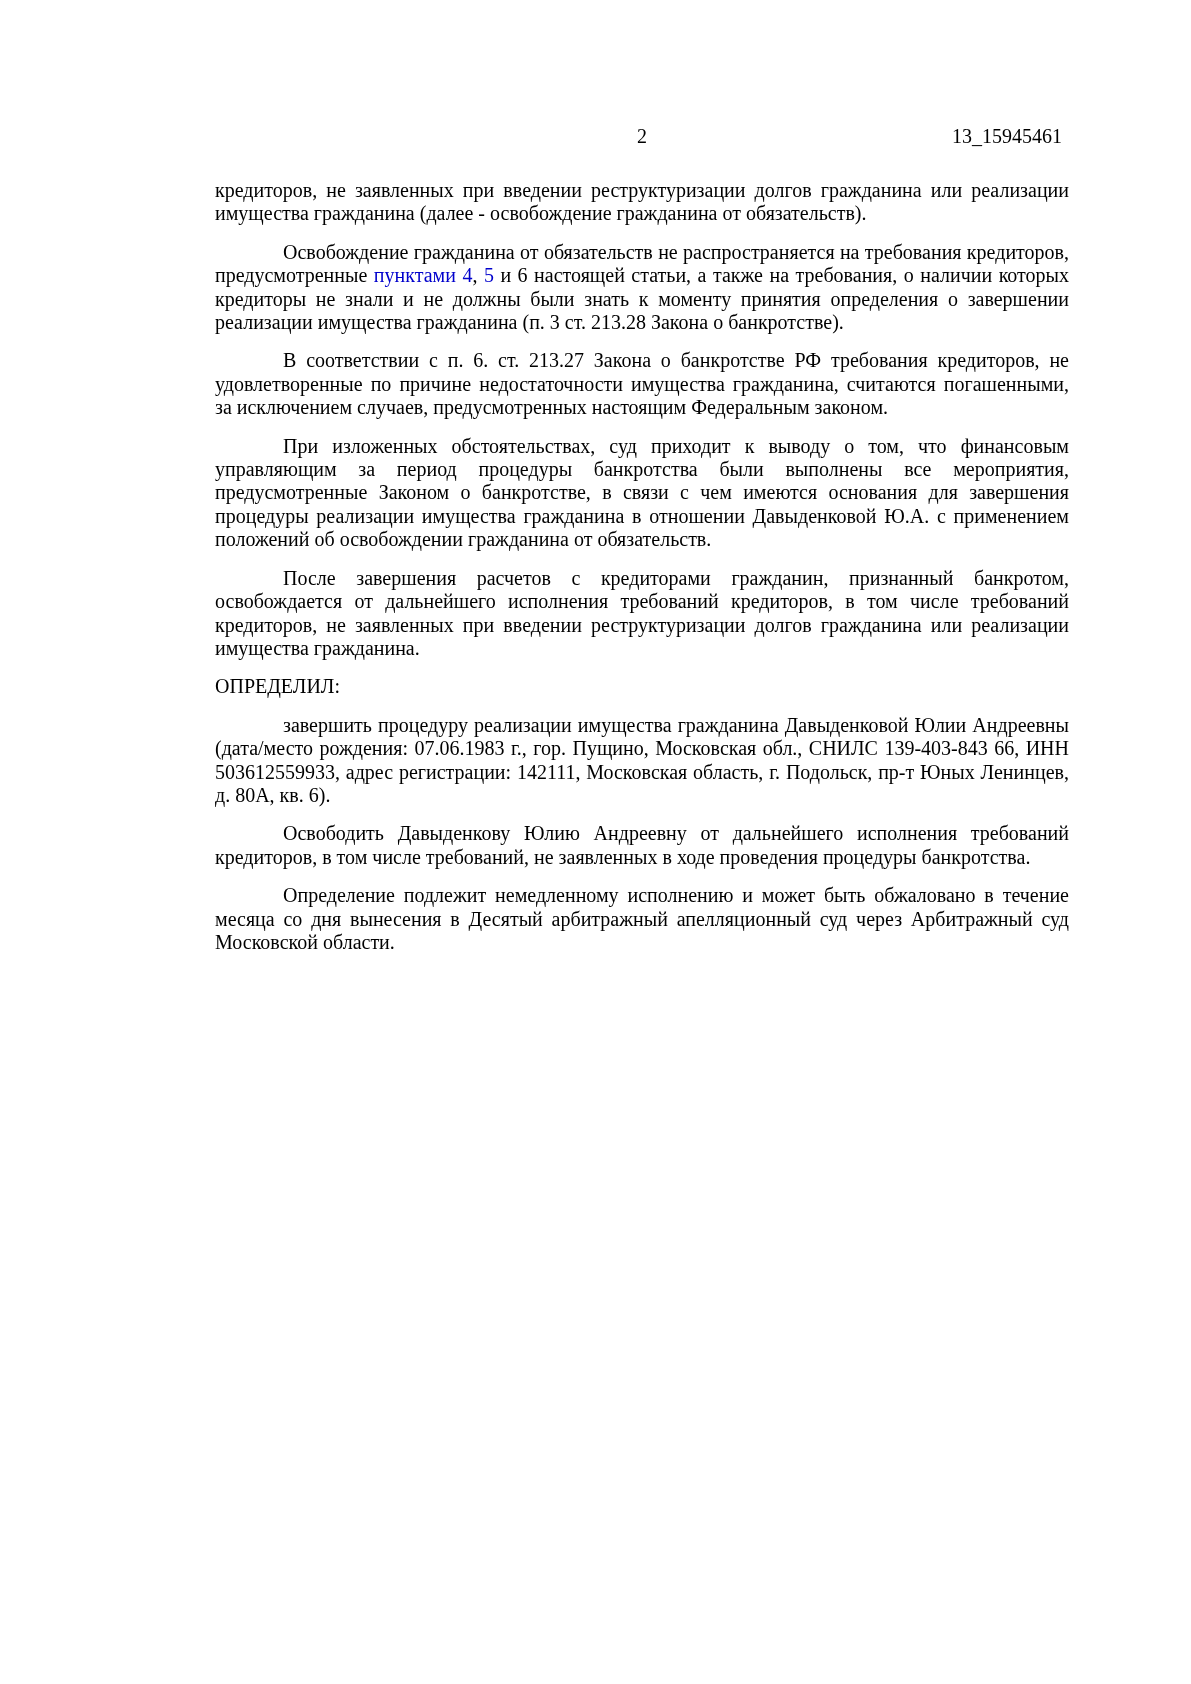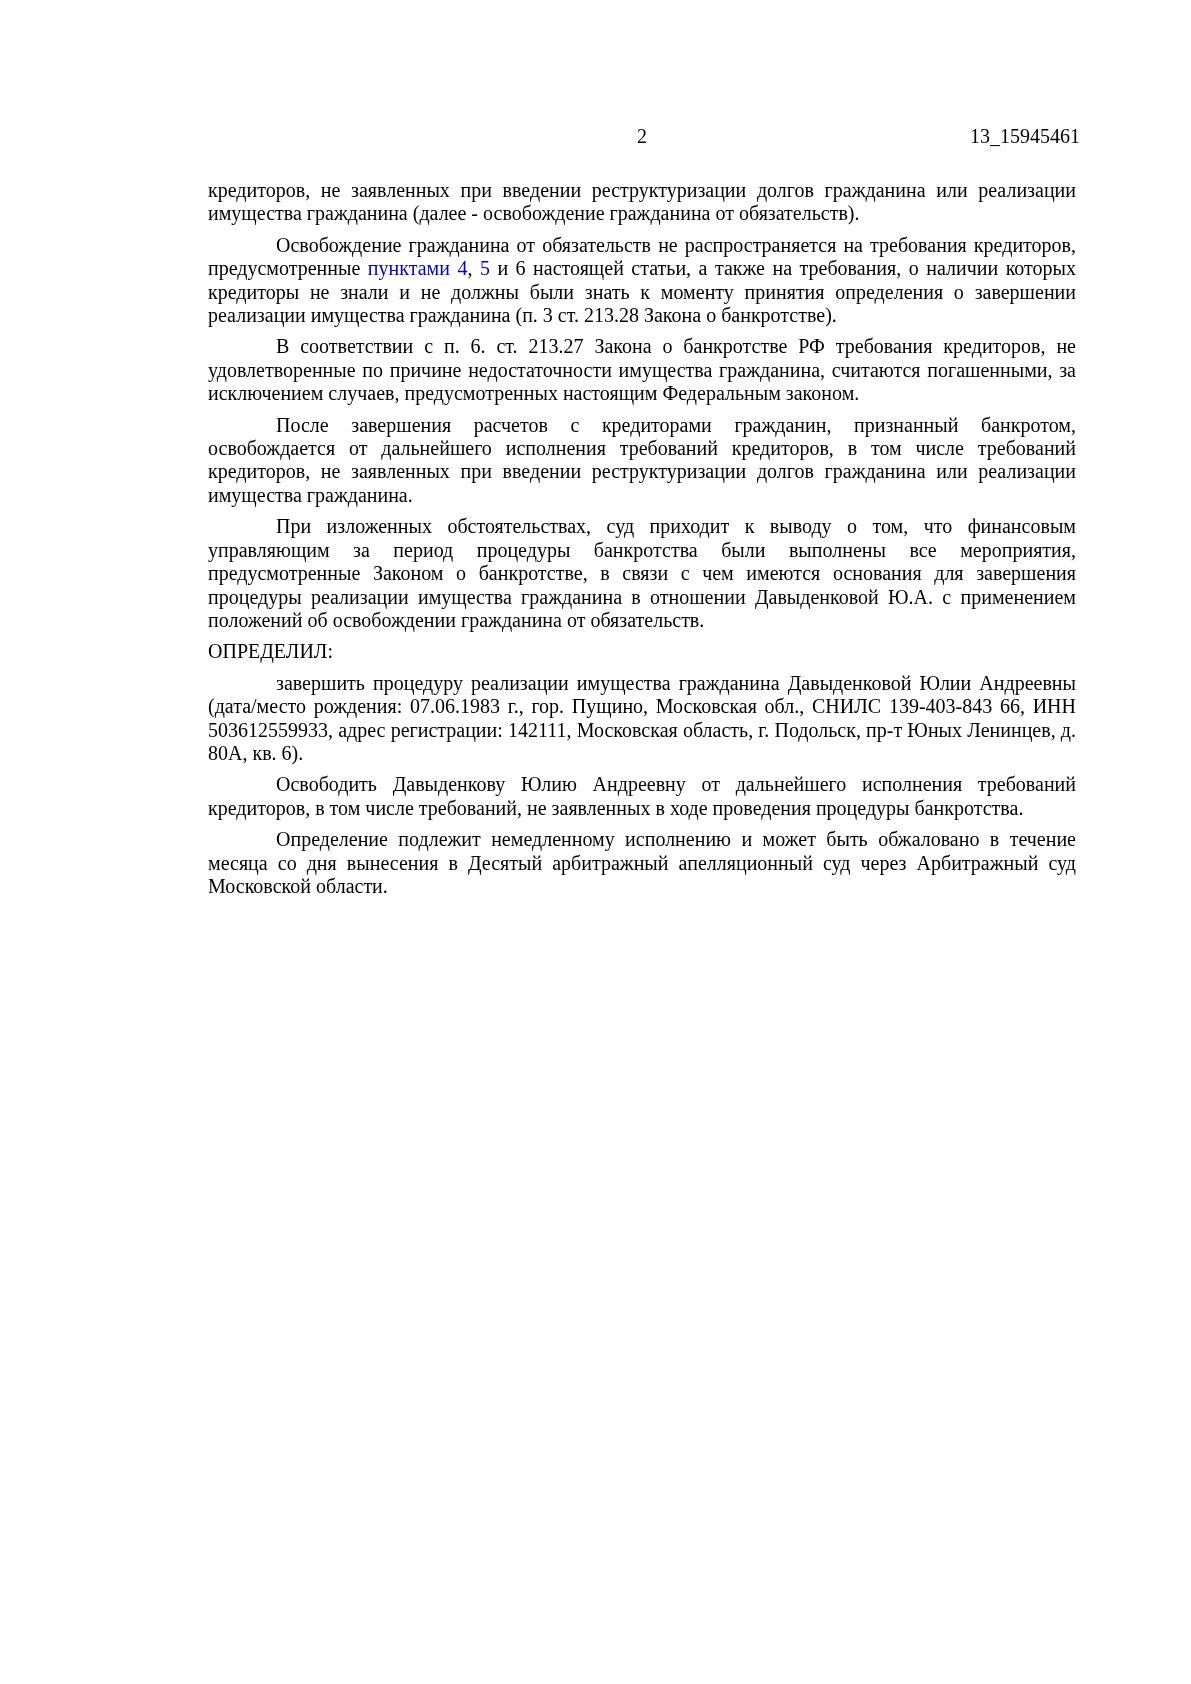--- a/index.html
+++ b/index.html
@@ -31,30 +31,30 @@
     margin-bottom: 31px;
   }
   .doc-header .page-num {
     position: absolute;
     left: 0;
     right: 0;
     text-align: center;
   }
   .doc-header .case-num {
     position: absolute;
-    right: 4px;
+    right: 22px;
     top: 0;
   }
   .body-text {
     font-size: 20px;
     line-height: 23.4px;
     text-align: justify;
   }
   .body-text p {
-    margin: 8px;
+    margin: 15px;
     padding: 0;
     text-indent: 68px;
   }
   .body-text p.no-indent {
     text-indent: 0;
   }
   .body-text p.ruling-heading {
     text-indent: 0;
     text-align: left;
     font-weight: normal;
@@ -87,23 +87,23 @@
     </div>
 
     <div class="body-text">
 
       <p class="no-indent">кредиторов, не заявленных при введении реструктуризации долгов гражданина или реализации имущества гражданина (далее - освобождение гражданина от обязательств).</p>
 
       <p><span>Освобождение гражданина от обязательств не распространяется на требования кредиторов, предусмотренные </span><a class="doc-link">пунктами 4</a><span>, </span><a class="doc-link">5</a><span> и 6 настоящей статьи, а также на требования, о наличии которых кредиторы не знали и не должны были знать к моменту принятия определения о завершении реализации имущества гражданина (п. 3 ст. 213.28 Закона о банкротстве).</span></p>
 
       <p>В соответствии с п. 6. ст. 213.27 Закона о банкротстве РФ требования кредиторов, не удовлетворенные по причине недостаточности имущества гражданина, считаются погашенными, за исключением случаев, предусмотренных настоящим Федеральным законом.</p>
 
+      <p>При изложенных обстоятельствах, суд приходит к выводу о том, что финансовым управляющим за период процедуры банкротства были выполнены все мероприятия, предусмотренные Законом о банкротстве, в связи с чем имеются основания для завершения процедуры реализации имущества гражданина в отношении Давыденковой Ю.А. с применением положений об освобождении гражданина от обязательств.</p>
+
       <p>После завершения расчетов с кредиторами гражданин, признанный банкротом, освобождается от дальнейшего исполнения требований кредиторов, в том числе требований кредиторов, не заявленных при введении реструктуризации долгов гражданина или реализации имущества гражданина.</p>
-
-      <p>При изложенных обстоятельствах, суд приходит к выводу о том, что финансовым управляющим за период процедуры банкротства были выполнены все мероприятия, предусмотренные Законом о банкротстве, в связи с чем имеются основания для завершения процедуры реализации имущества гражданина в отношении Давыденковой Ю.А. с применением положений об освобождении гражданина от обязательств.</p>
 
 
       <p class="ruling-heading">ОПРЕДЕЛИЛ:</p>
 
       <p>завершить процедуру реализации имущества гражданина Давыденковой Юлии Андреевны (дата/место рождения: 07.06.1983 г., гор. Пущино, Московская обл., СНИЛС 139-403-843 66, ИНН 503612559933, адрес регистрации: 142111, Московская область, г. Подольск, пр-т Юных Ленинцев, д. 80А, кв. 6).</p>
 
       <p>Освободить Давыденкову Юлию Андреевну от дальнейшего исполнения требований кредиторов, в том числе требований, не заявленных в ходе проведения процедуры банкротства.</p>
 
       <p>Определение подлежит немедленному исполнению и может быть обжаловано в течение месяца со дня вынесения в Десятый арбитражный апелляционный суд через Арбитражный суд Московской области.</p>
 

